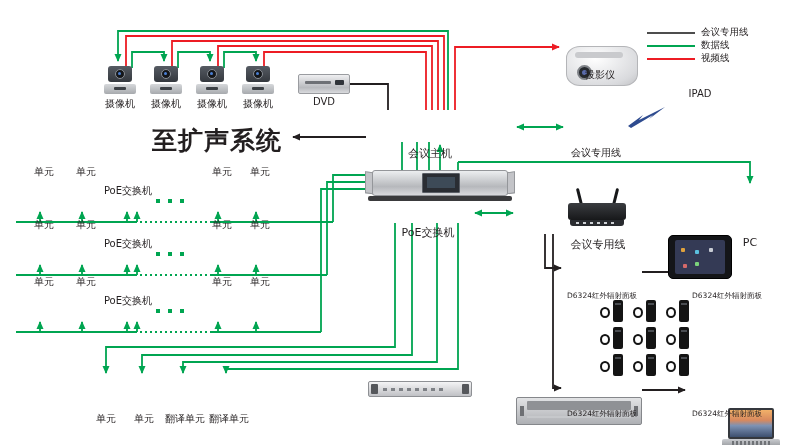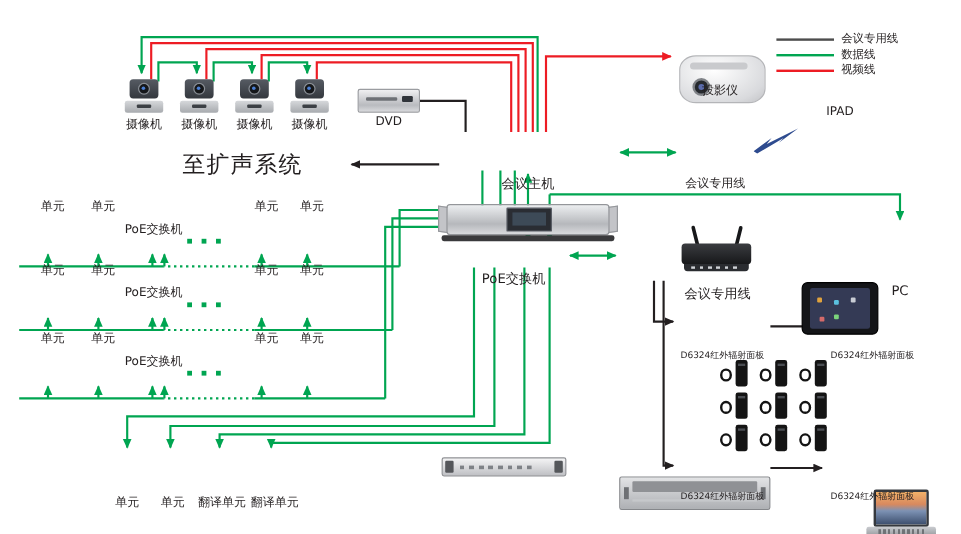--- a/index.html
+++ b/index.html
@@ -10,21 +10,21 @@
   body{font-family:"DejaVu Sans",sans-serif;background:#fff}
   .stage{position:relative;width:801px;height:445px;background:#fff;overflow:hidden}
   .wires{position:absolute;left:0;top:0;z-index:1}
   .wires path,.wires line{fill:none;stroke-width:1.8}
   .w-g{stroke:var(--data-line)} .w-r{stroke:var(--video-line)} .w-k{stroke:var(--black-line)}
   .w-dot{stroke-dasharray:2 3}
   #mg path,#mgs path,.dotsq{fill:var(--data-line)}
   #mr path{fill:var(--video-line)} #mk path{fill:var(--black-line)}
   .dev{position:absolute;z-index:2}
   .lbl{position:absolute;z-index:3;font-size:10px;color:#231f20;white-space:nowrap;transform:translateX(-50%);text-align:right}
-  .lbl.big{font-size:19px;font-weight:400;letter-spacing:1px;transform:none}
+  .lbl.big{font-size:25px;font-weight:700;letter-spacing:1px;transform:none}
   .lbl.small{font-size:7.5px}
   .lbl.mid{font-size:11px}
   
   .legend{position:absolute;z-index:3;display:flex;flex-direction:column;gap:4px}
   .legend .row{display:flex;align-items:center;gap:6px;height:9px}
   .legend .line{width:48px;height:2px}
   .leg-0{background:var(--conference-line)} .leg-1{background:var(--data-line)} .leg-2{background:var(--video-line)}
   .legend .t{font-size:9.5px;color:#231f20}
   
   .camera{width:34px;height:30px}
@@ -260,21 +260,21 @@
 
   <div class="dev host" style="left:368px;top:110px">
     <span class="host-wing l"></span>
       <span class="host-wing r"></span>
     <div class="host-body"></div>
       <div class="host-screen">
         <i></i>
       </div>
       <div class="host-base"></div>
   </div>
-  <div class="lbl mid" style="left:440px;top:146px">会议主机</div>
+  <div class="lbl mid" style="left:430px;top:146px">会议主机</div>
 
   <div class="lbl big" style="left:152px;top:124px">至扩声系统</div>
 
   <div class="dev router" style="left:568px;top:96px">
     <span class="antenna a1"></span>
       <span class="antenna a2"></span>
     <div class="router-body"></div>
       <div class="router-face"></div>
       <div class="router-leds"></div>
   </div>

